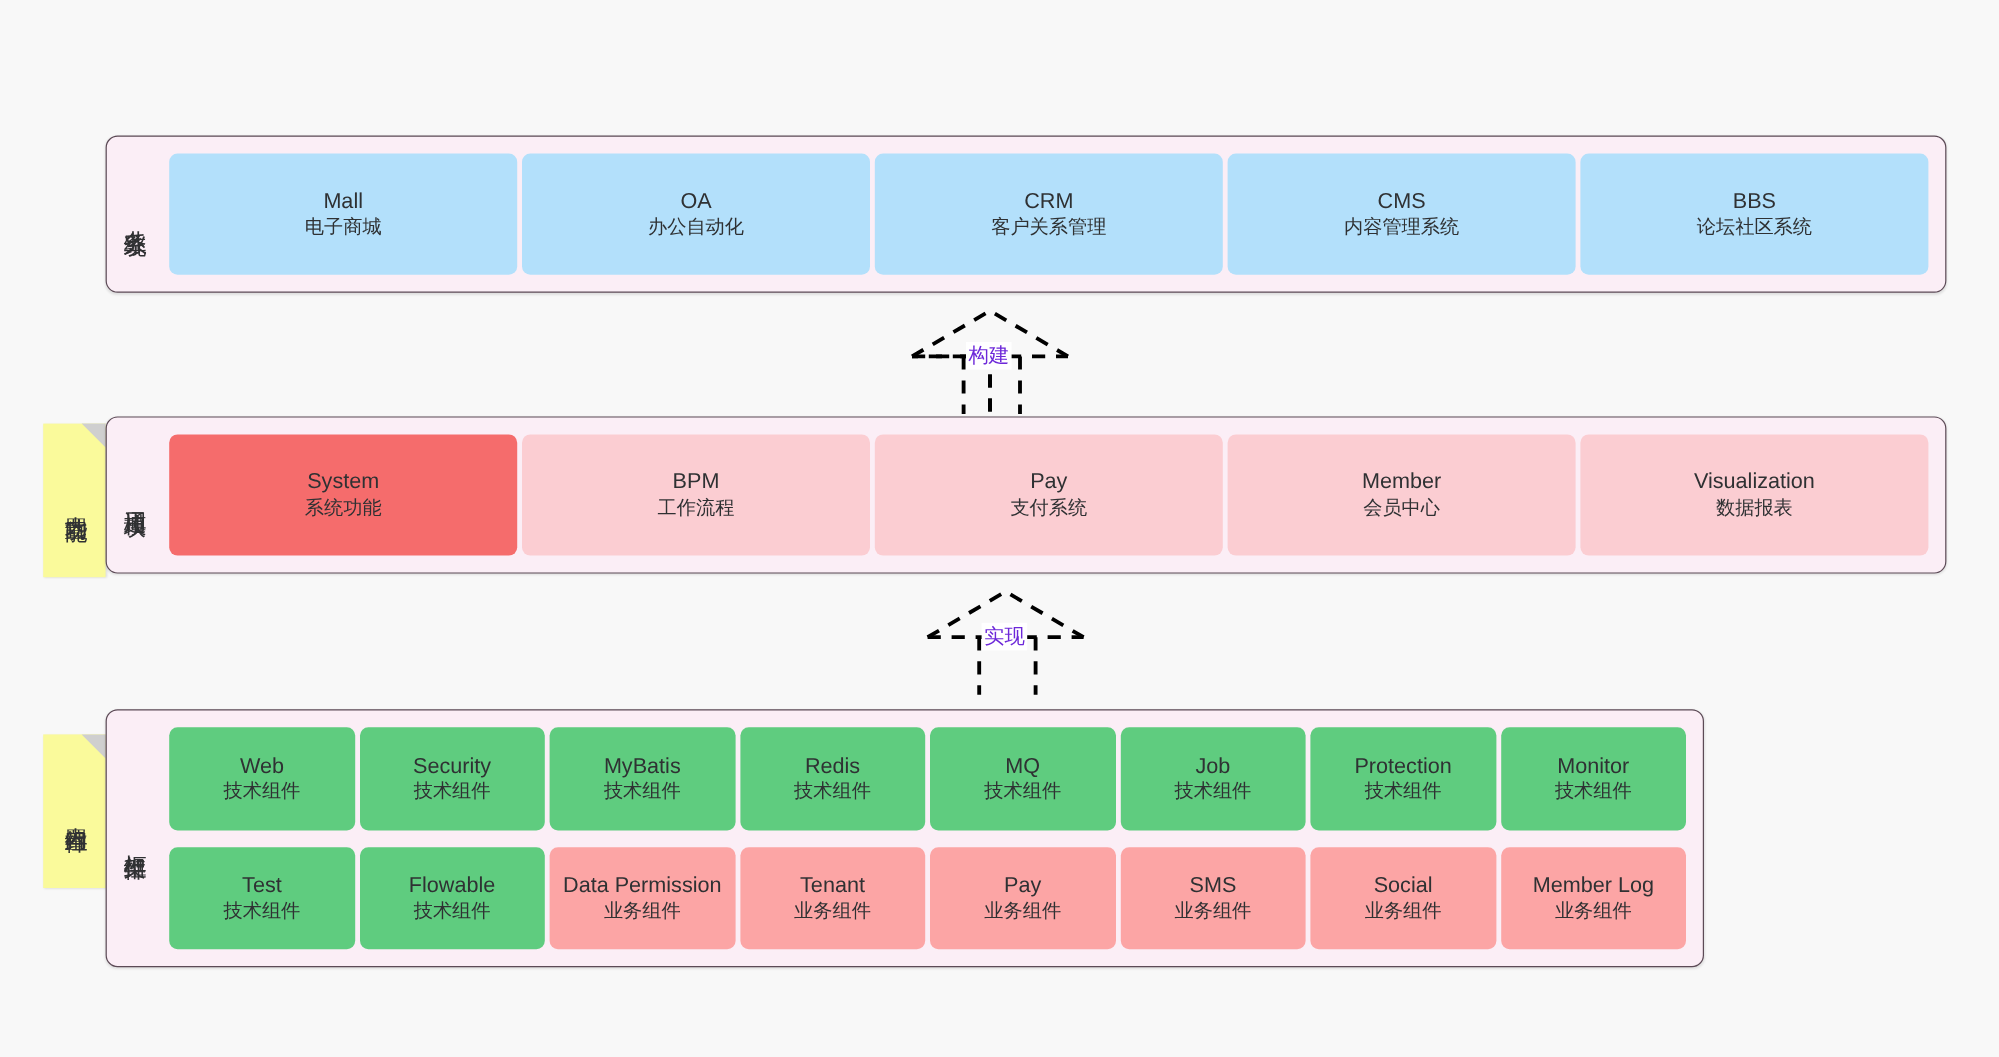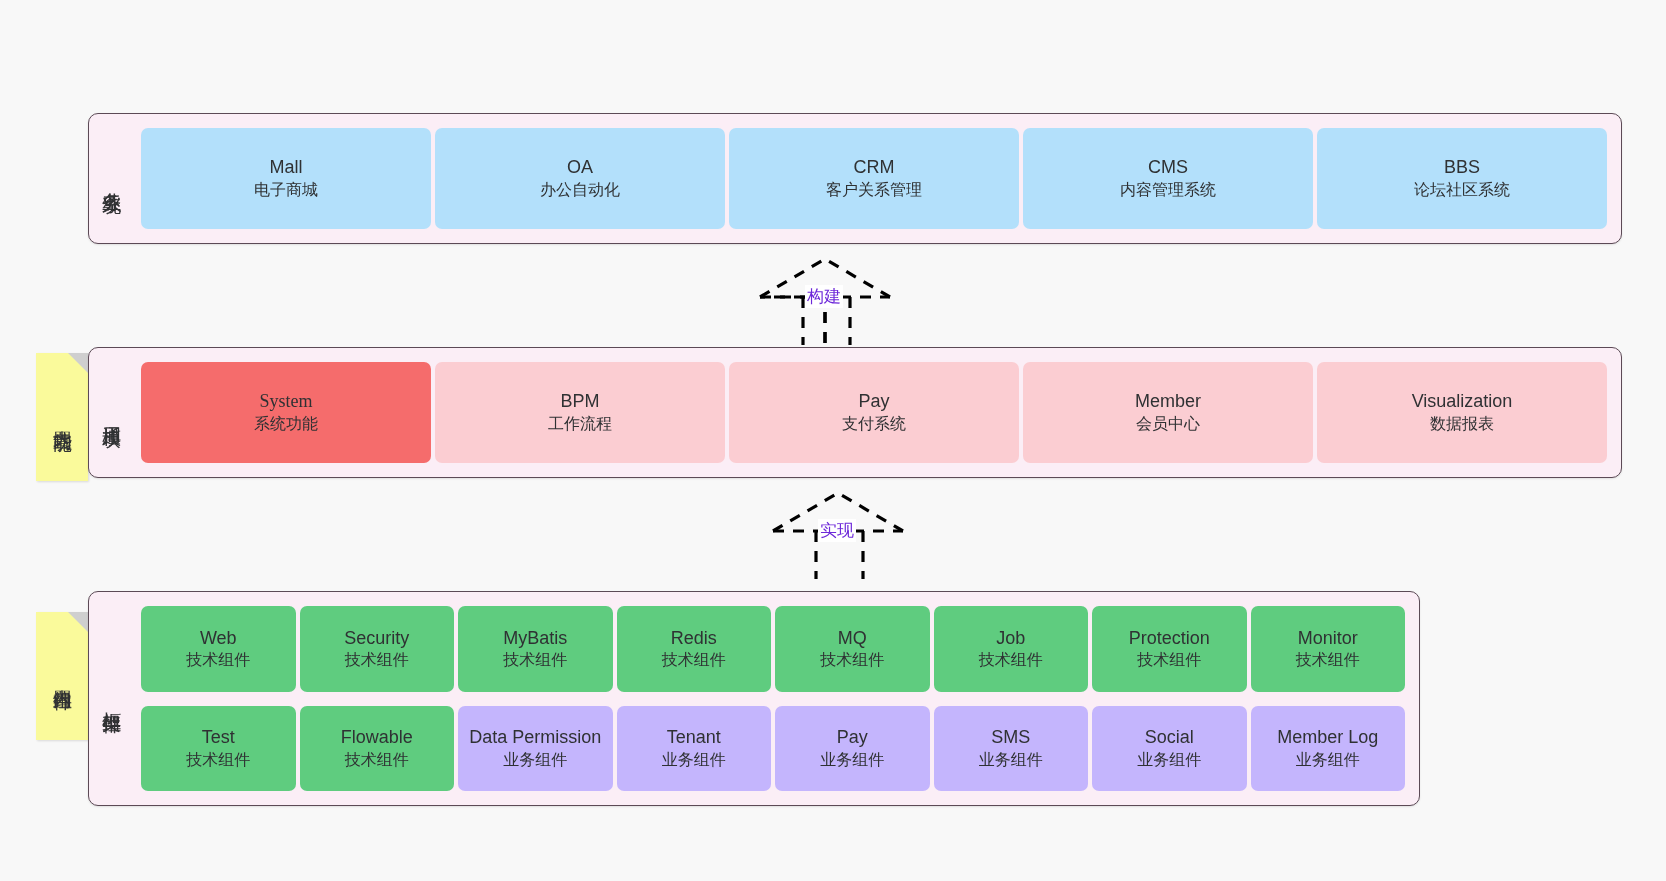--- a/index.html
+++ b/index.html
@@ -66,24 +66,24 @@
     color:#2f3133;
     box-sizing:border-box;
     padding:6px 4px;
     user-select:none;
   }
   .card .sub{font-size:16px;}
   .card .ttl{font-size:18px;}
 
   
   .c-blue      {background:#b3e0fb;}
-  .c-red       {background:#f56c6c;font-family:Liberation Serif, serif;}
+  .c-red       {background:#f56c6c;}
   .c-pink      {background:#fbcdd2;}
   .c-green     {background:#5fcc7f;}
-  .c-greenlight{background:#c4b5fd;}
+  .c-greenlight{background:#fca5a5;}
 
   
   .note{
     position:absolute;
     background:#fafa9b;
     width:52px;
     box-sizing:border-box;
     display:flex;
     align-items:center;
     justify-content:center;

